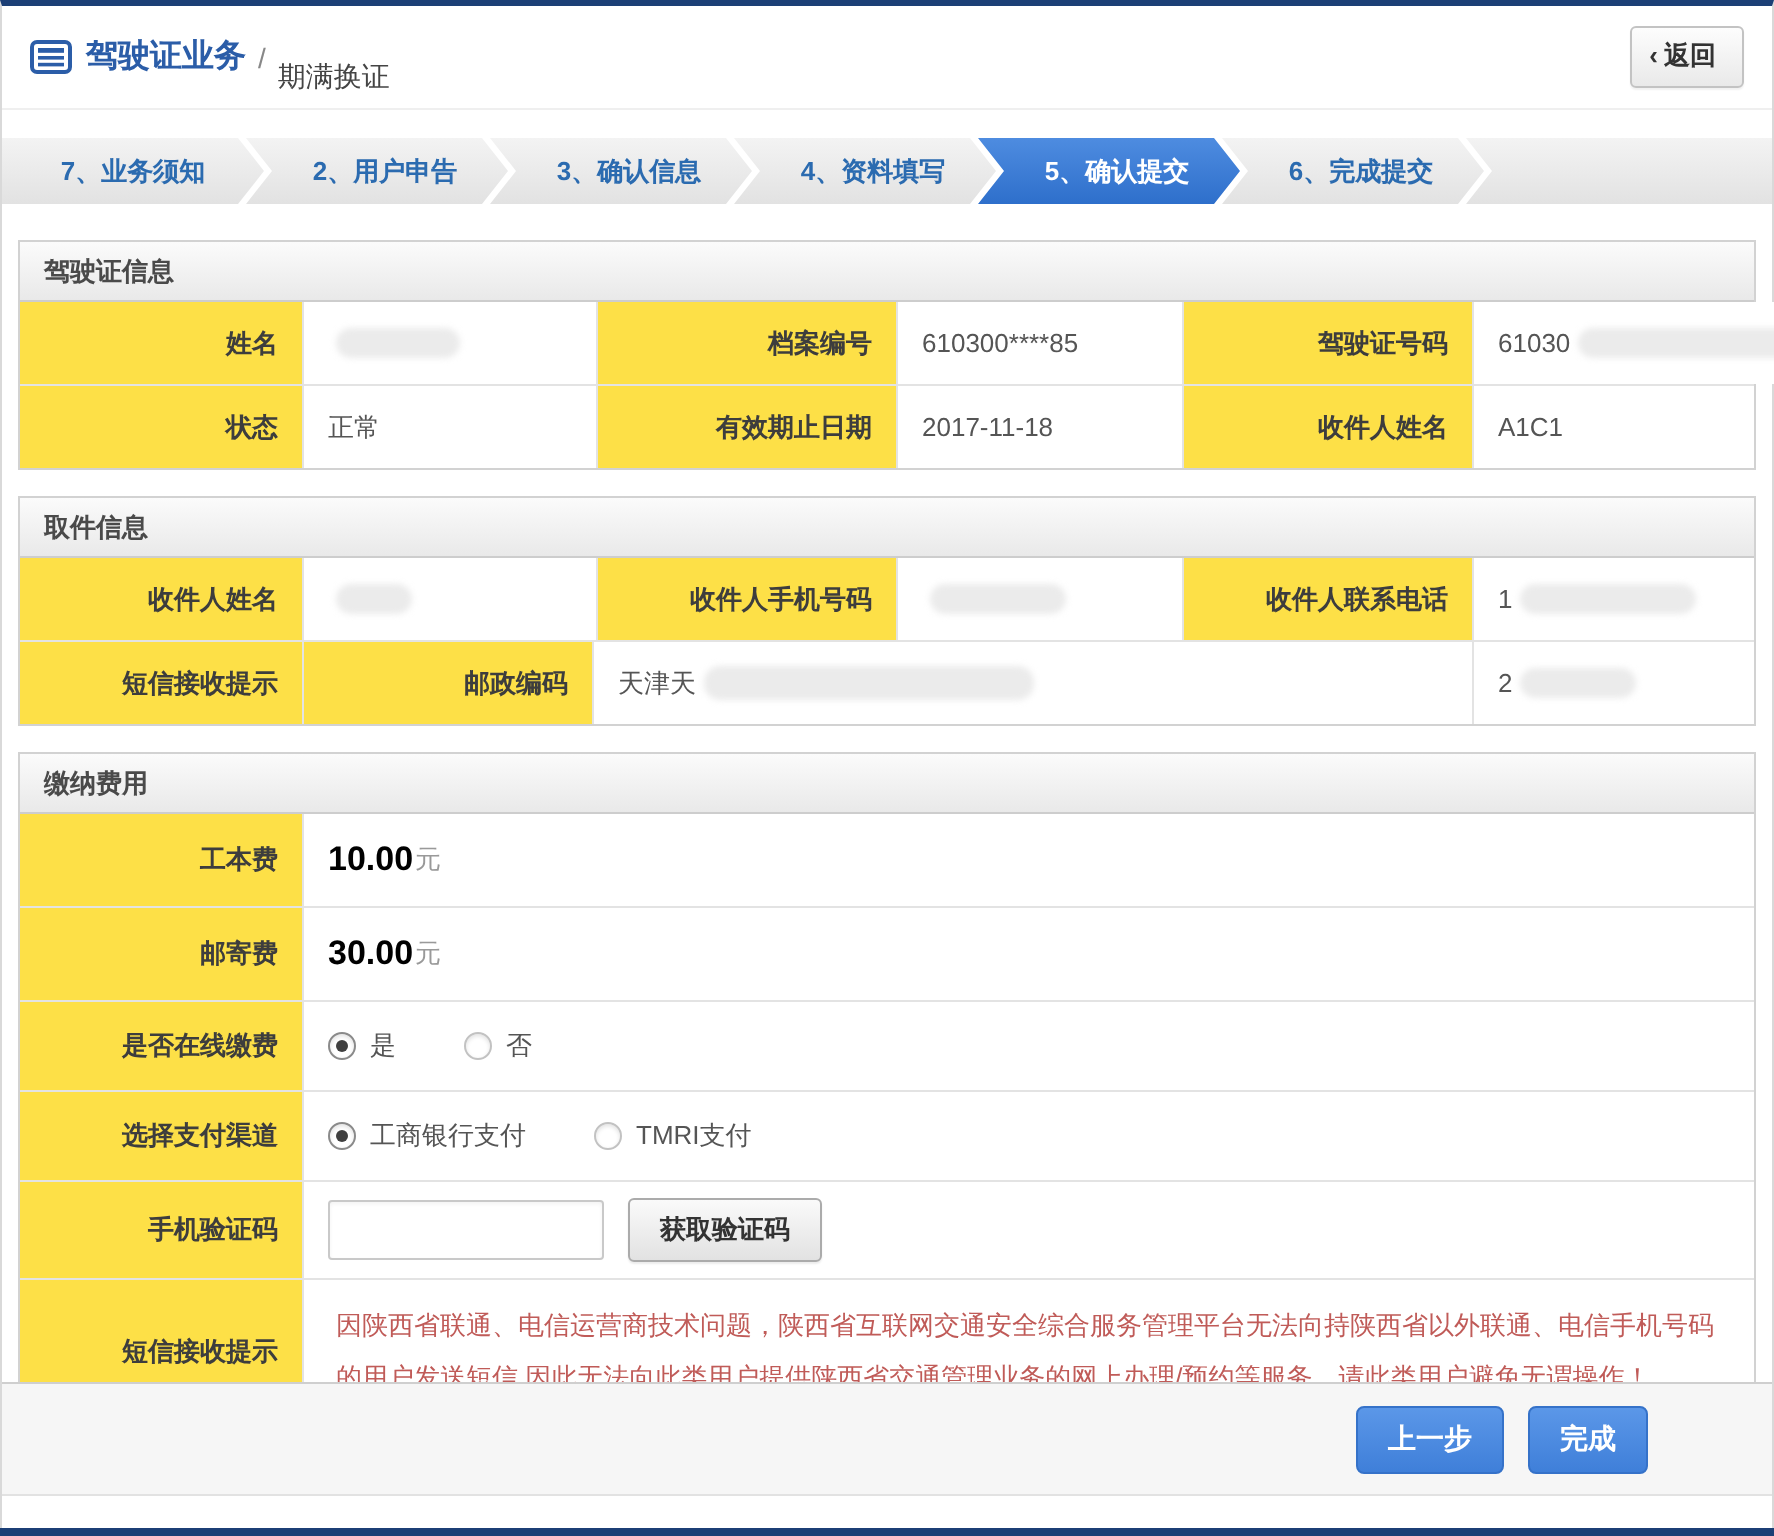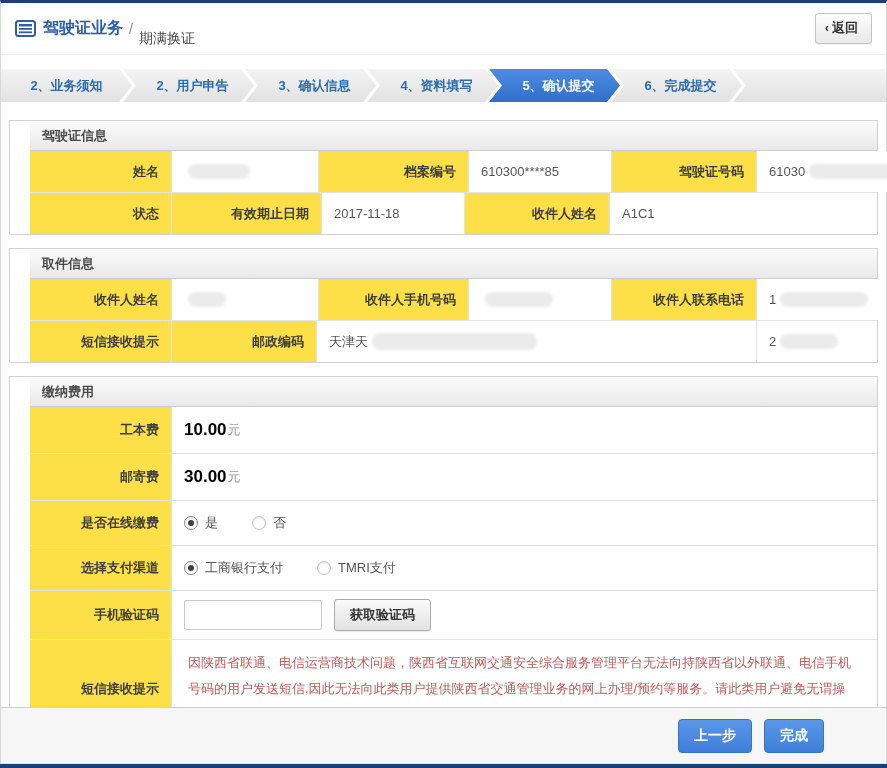--- a/index.html
+++ b/index.html
@@ -74,21 +74,21 @@
     color: #fff;
   }
   .step-filler {
     flex: 1 1 auto;
     background: linear-gradient(#f3f3f3, #e2e2e2);
     clip-path: polygon(0 0, 100% 0, 100% 100%, 0 100%, 13px 50%);
     margin-left: -9px;
   }
 
   
-  .panel { margin: 13px 8px 0 8px; border: 1px solid #d2d2d2; padding-left: 20px; }
+  .panel { margin: 13px 8px 0 8px; border: 1px solid #d2d2d2; }
   .panel.firstpanel { margin-top: 18px; }
   .panel-hd {
     height: 30px; line-height: 30px;
     padding-left: 12px;
     background: linear-gradient(#fbfbfb, #e9e9e9);
     border-bottom: 1px solid #cdcdcd;
     font-size: 13px; font-weight: bold; color: #4a4a4a;
   }
   .trow { display: flex; border-bottom: 1px solid #e3e3e3; }
   .trow:last-child { border-bottom: none; }
@@ -178,21 +178,21 @@
   .note-text {
     color: #c05b58;
     font-size: 13px;
     line-height: 26px;
     padding: 6px 4px;
   }
 
   
   .footer {
     position: absolute;
-    left: 0; right: 0; bottom: 4px;
+    left: 0; right: 0; bottom: 20px;
     height: 57px;
     background: #f6f6f6;
     border-top: 1px solid #cfcfcf;
     border-bottom: 1px solid #e2e2e2;
     display: flex; align-items: center; justify-content: flex-end;
     padding-right: 62px;
     gap: 12px;
   }
   .btn-blue {
     background: linear-gradient(#5b97e8, #3f7fd9);
@@ -222,21 +222,21 @@
         <rect x="4" y="11.4" width="13" height="1.8" fill="#2b5da8"></rect>
       </svg>
     </span>
     <span class="title-primary">驾驶证业务</span>
     <span class="title-sep">/</span>
     <span class="title-secondary">期满换证</span>
     <button class="back-btn"><span class="back-chevron">‹</span><span>返回</span></button>
   </div>
 
   <div class="steps">
-    <div class="step first">2、业务须知</div>
+    <div class="step first">7、业务须知</div>
     <div class="step">2、用户申告</div>
     <div class="step">3、确认信息</div>
     <div class="step">4、资料填写</div>
     <div class="step active">5、确认提交</div>
     <div class="step">6、完成提交</div>
     <div class="step-filler"></div>
   </div>
 
   <div class="panel firstpanel">
     <div class="panel-hd">驾驶证信息</div>
@@ -248,20 +248,21 @@
       <div class="tcell tlabel w-label2">档案编号</div>
       <div class="tcell tvalue w-value2">610300****85</div>
       <div class="tcell tlabel w-label3">驾驶证号码</div>
       <div class="tcell tvalue w-value3">
           <span>61030</span>
           <span class="redact" style="width:120px"></span>
         </div>
     </div>
     <div class="trow">
       <div class="tcell tlabel w-label1">状态</div>
+      <div class="tcell tvalue w-value1">正常</div>
       <div class="tcell tlabel w-label2">有效期止日期</div>
       <div class="tcell tvalue w-value2">2017-11-18</div>
       <div class="tcell tlabel w-label3">收件人姓名</div>
       <div class="tcell tvalue w-value3">A1C1</div>
     </div>
   </div>
 
   <div class="panel">
     <div class="panel-hd">取件信息</div>
     <div class="trow">

